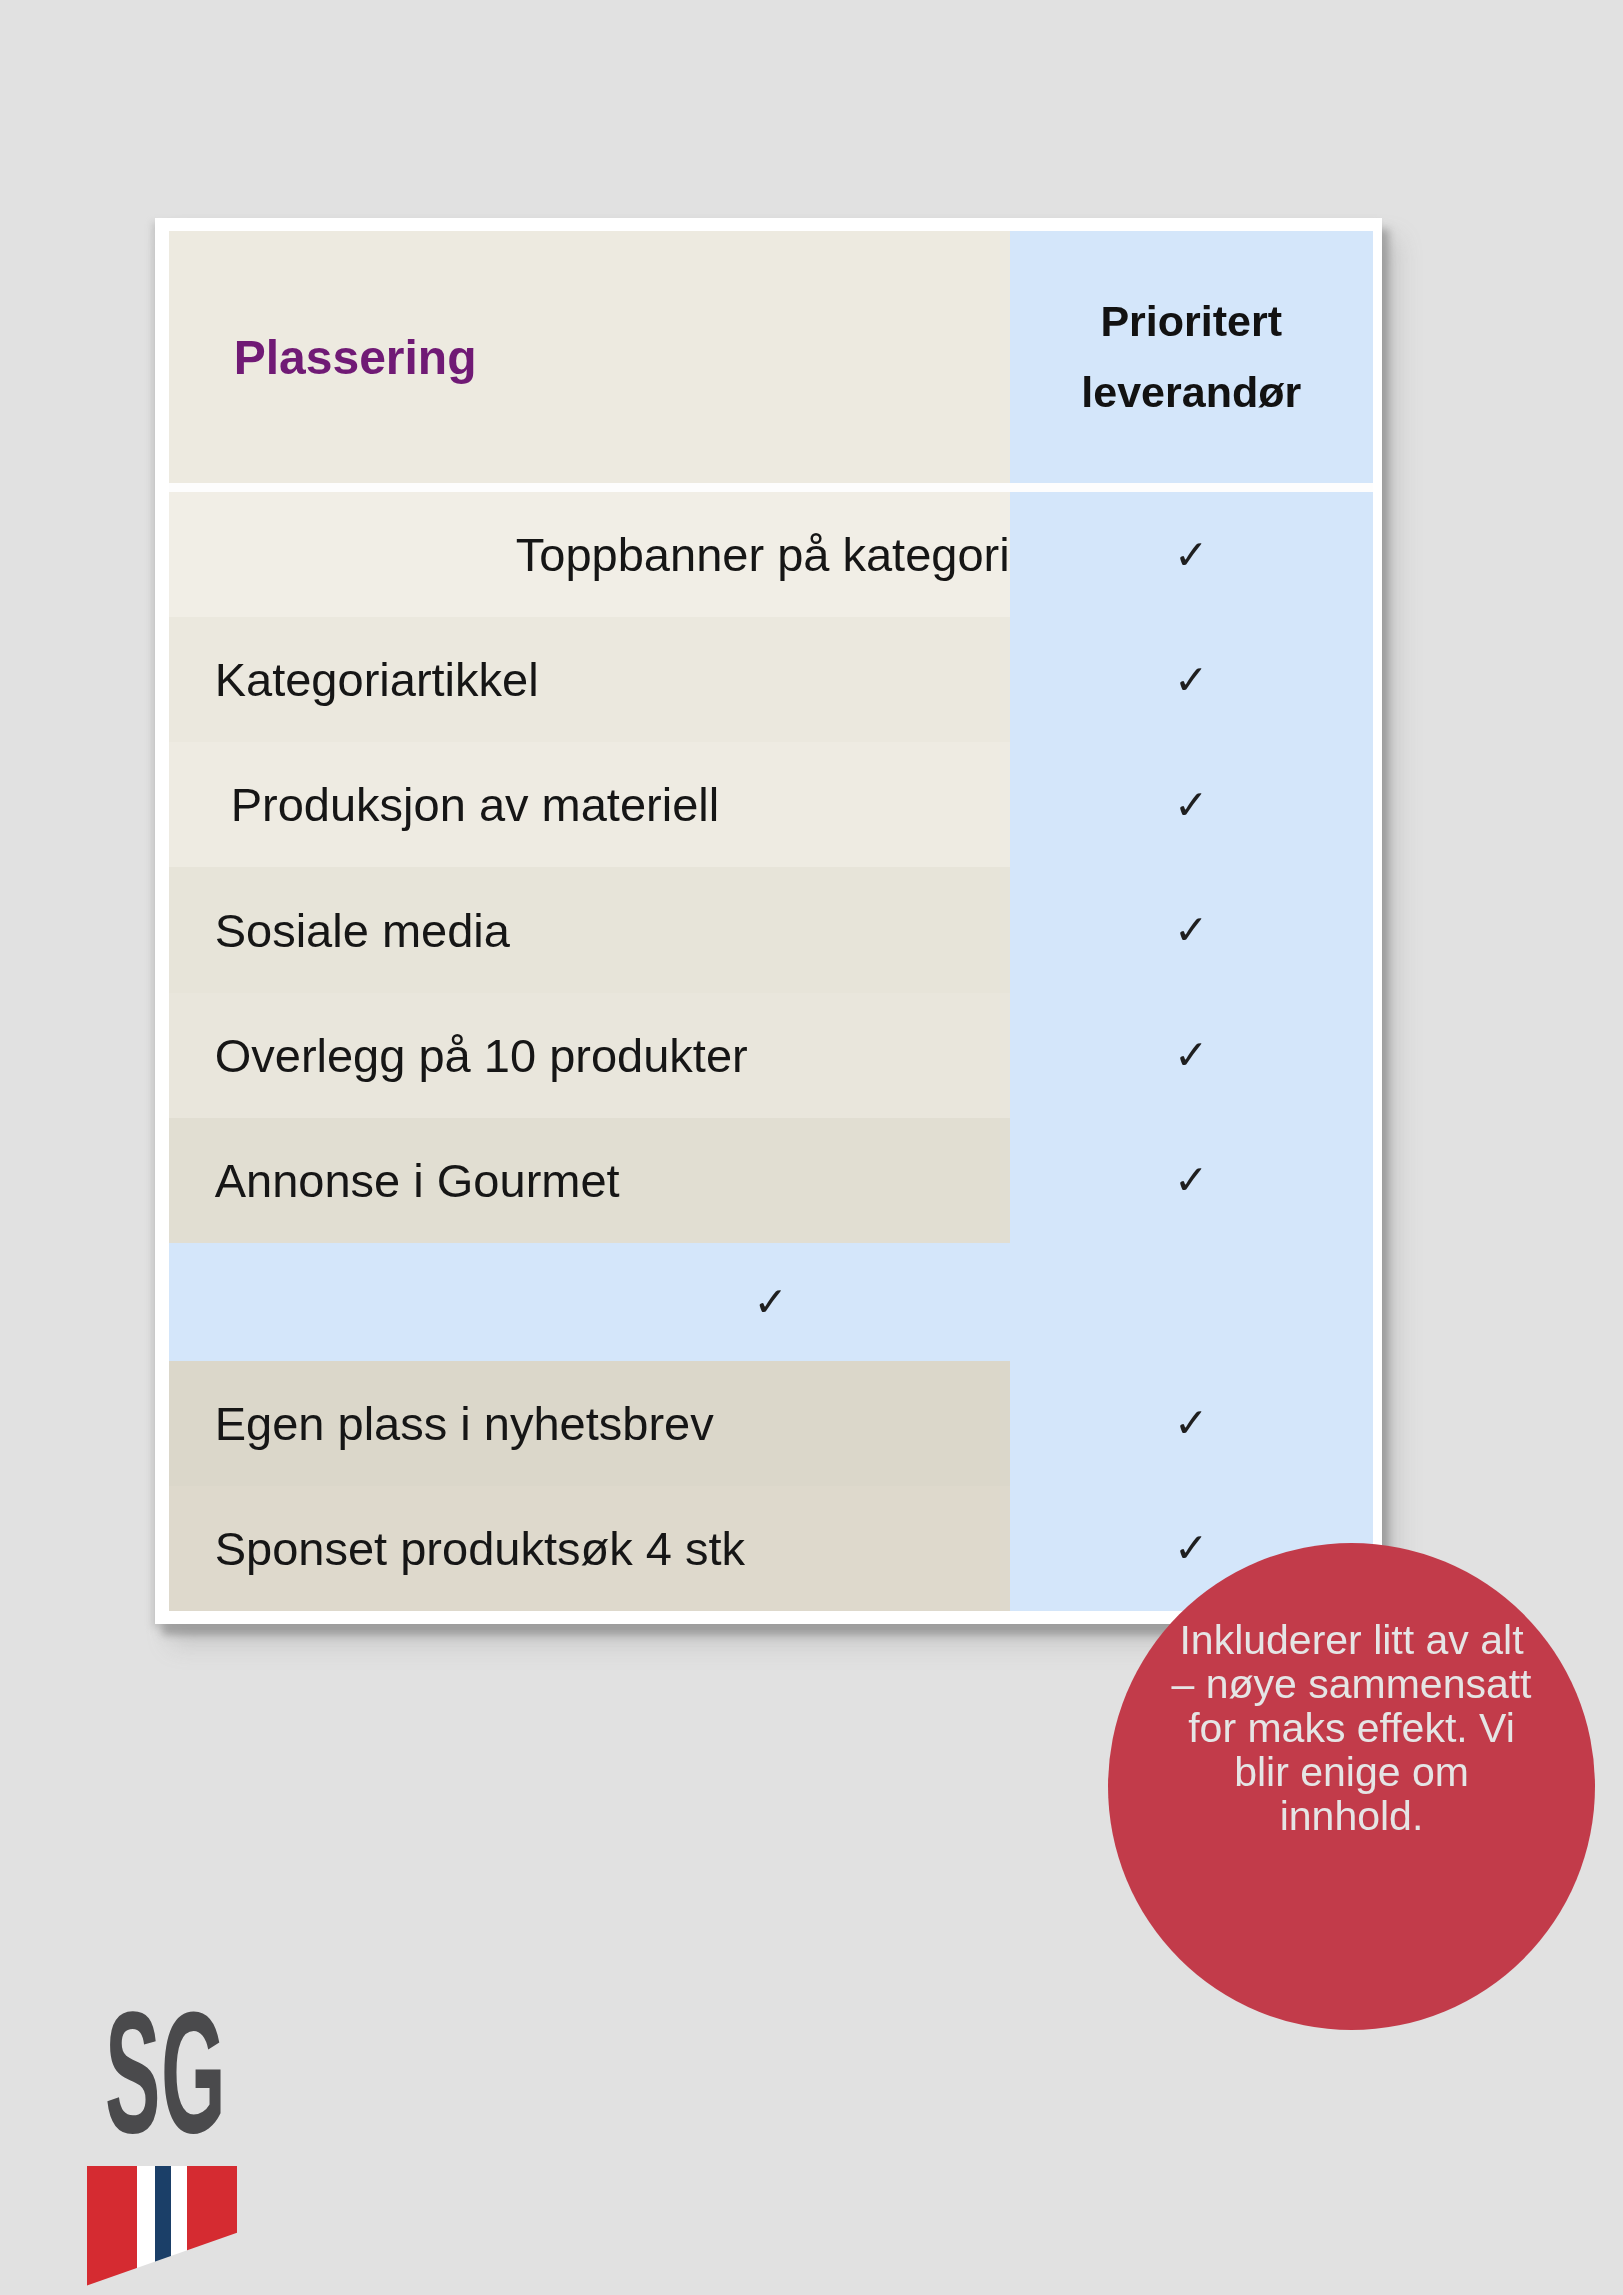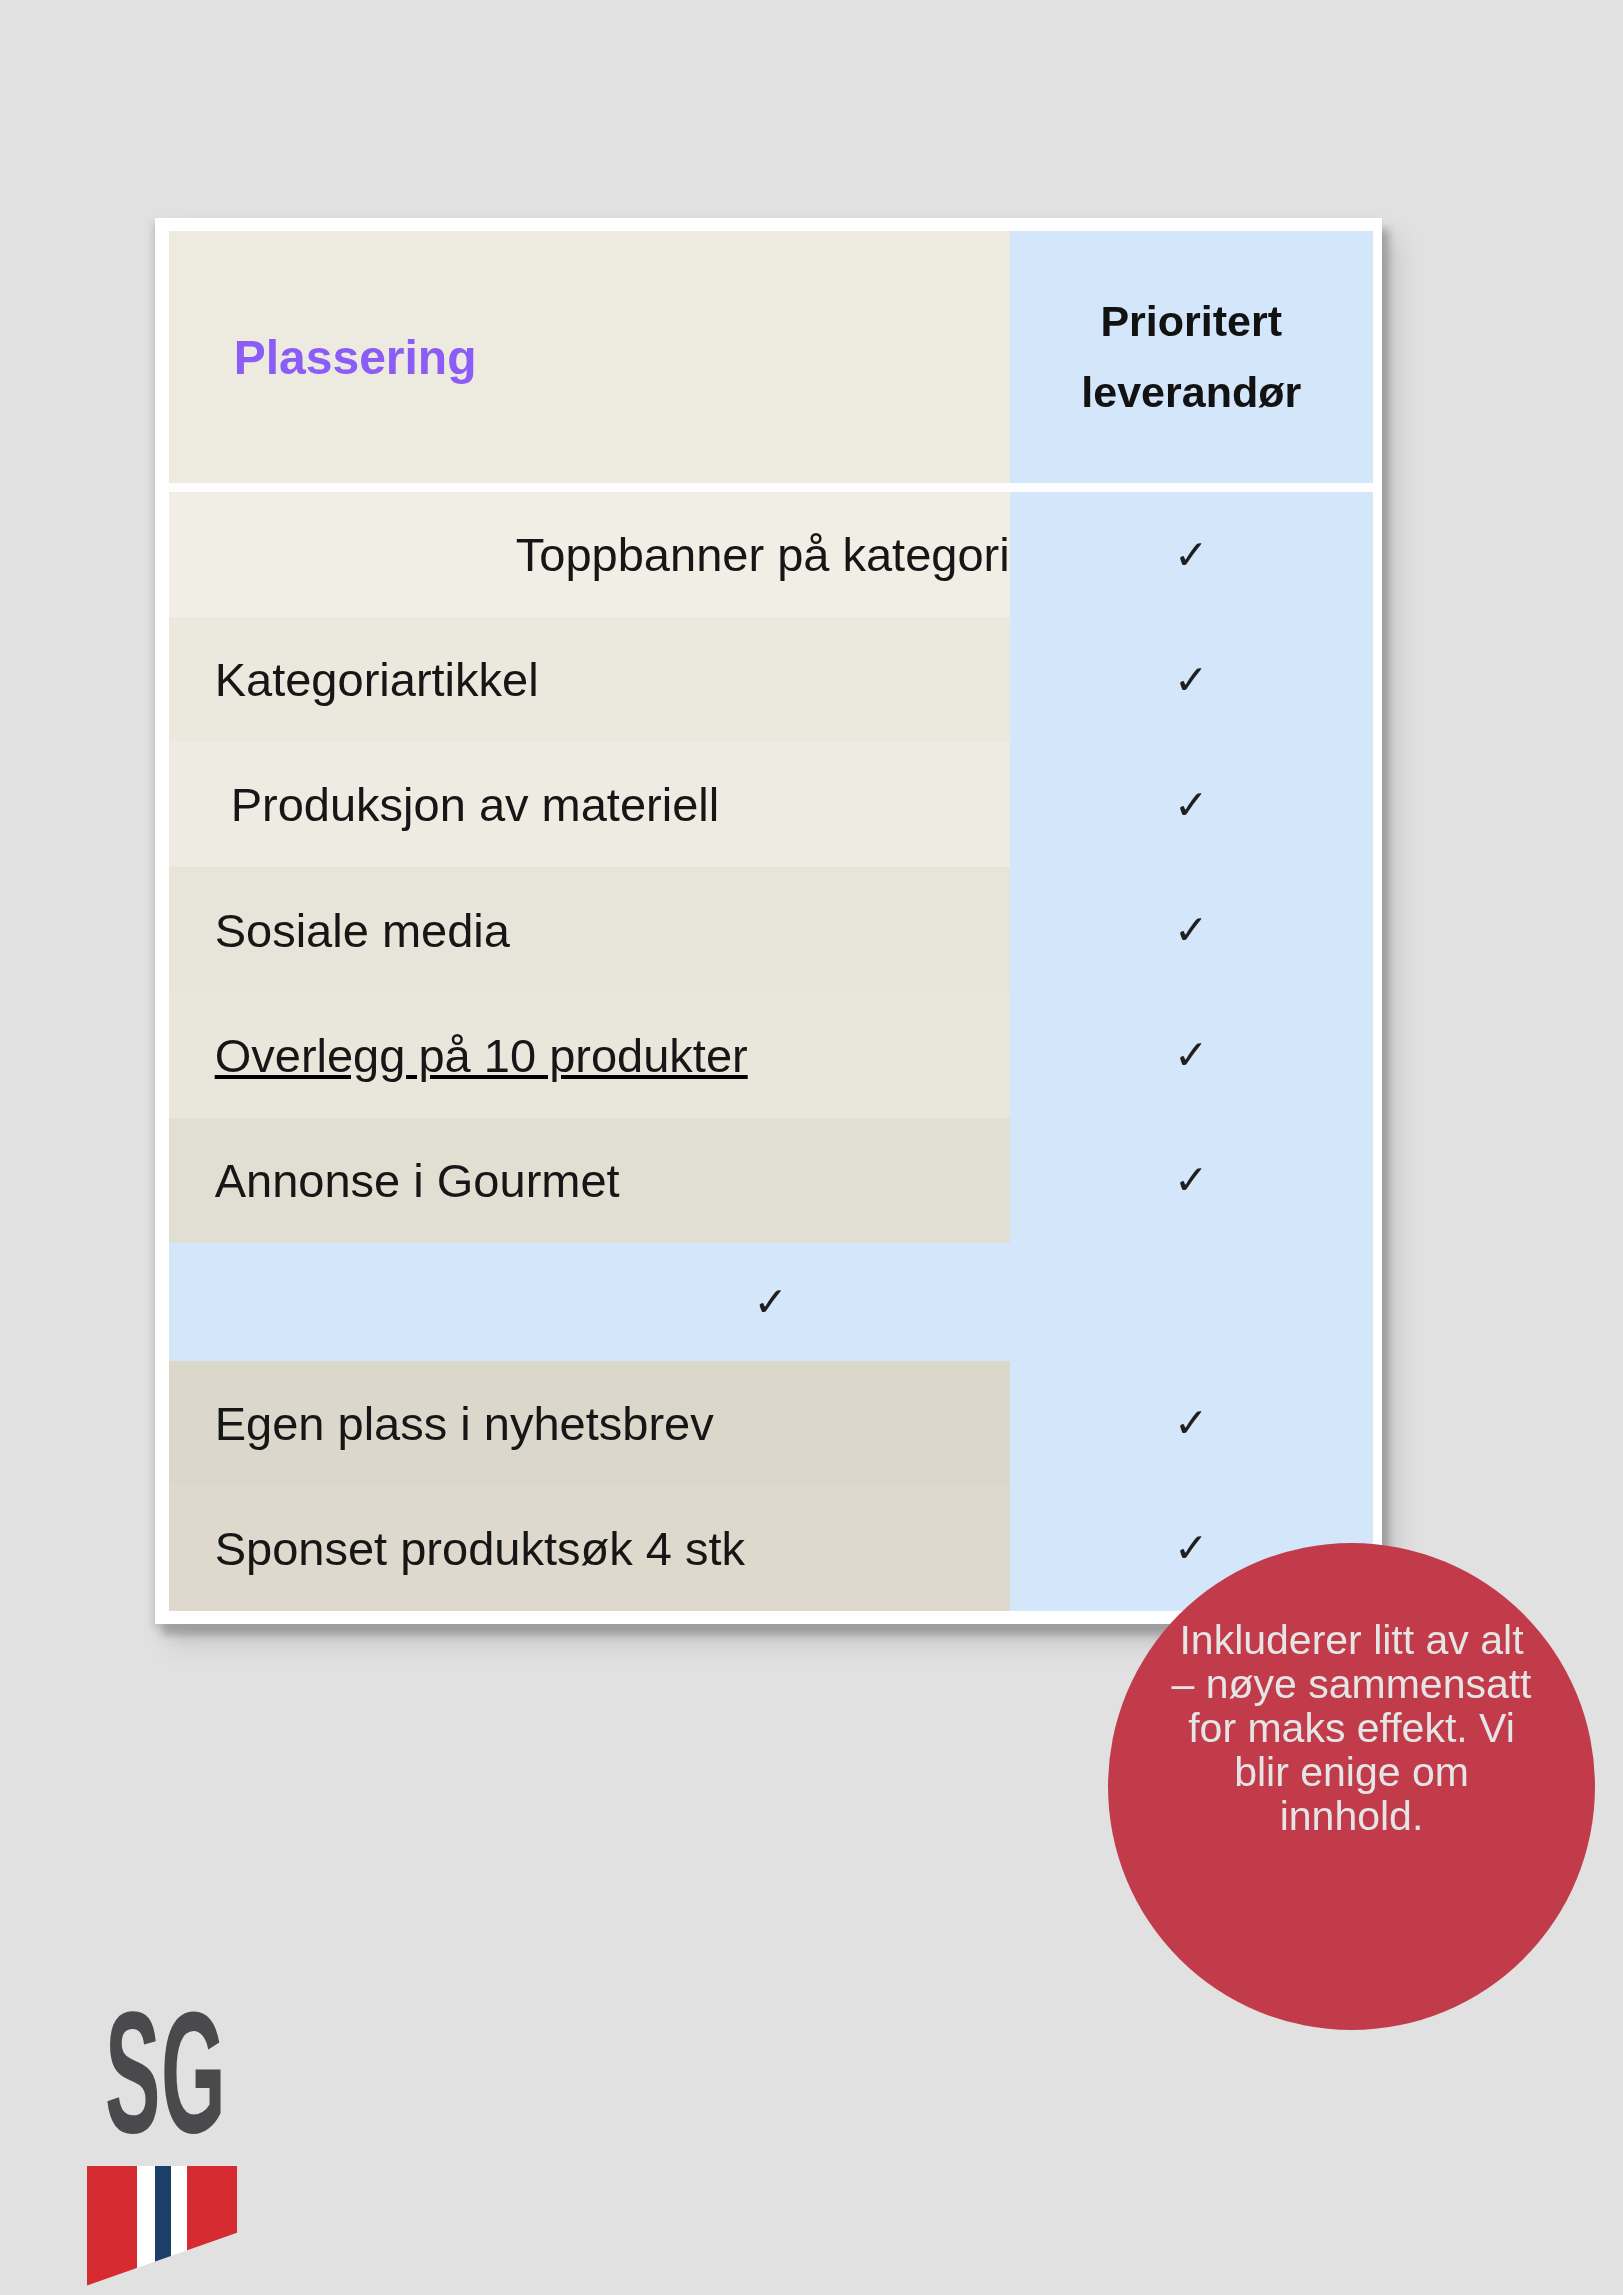--- a/index.html
+++ b/index.html
@@ -24,21 +24,21 @@
     display:flex;flex-direction:column;
   }
   .thead{display:flex;height:252px;flex:0 0 252px;}
   .th-left{
     width:841px;flex:0 0 841px;
     background:var(--header-beige,#edeae0);
     display:flex;align-items:center;
     padding-left:65px;box-sizing:border-box;
   }
   .th-left span{
-    font-size:48px;font-weight:bold;color:#8b5cf6;letter-spacing:0px;
+    font-size:48px;font-weight:bold;color:#701a75;letter-spacing:0px;
   }
   .th-right{
     flex:1;background:var(--column-blue,#d4e6fa);
     display:flex;align-items:center;justify-content:center;
   }
   .th-right span{
     display:block;width:275px;text-align:center;
     font-size:43px;font-weight:bold;line-height:71px;color:#121212;
   }
   .sep{height:9.2px;flex:0 0 9.2px;background:#fdfdfd;}
@@ -53,21 +53,21 @@
   .cell-r{
     flex:1;background:var(--column-blue,#d4e6fa);
     display:flex;align-items:center;justify-content:center;
   }
   .cell-r span{font-size:41px;color:#1f1f1f;}
   
   .row:nth-of-type(3) .cell-l{background:#f1eee6;justify-content:flex-end;}
   .row:nth-of-type(4) .cell-l{background:#ebe8de;}
   .row:nth-of-type(5) .cell-l{background:#eeebe2;}
   .row:nth-of-type(6) .cell-l{background:#e7e4d9;}
-  .row:nth-of-type(7) .cell-l{background:#e9e6dc;text-decoration:underline;}
+  .row:nth-of-type(7) .cell-l{background:#e9e6dc;}
   .row:nth-of-type(8) .cell-l{background:#e1ded2;}
   .row:nth-of-type(9) .cell-l{background:#e4e1d6;}
   .row:nth-of-type(10) .cell-l{background:#dbd7ca;}
   .row:nth-of-type(11) .cell-l{background:#ded9cc;}
 
   
   .callout{
     position:absolute;left:1108px;top:1543px;width:487px;height:487px;
     border-radius:50%;
     background:var(--circle-red,#c23b4a);

